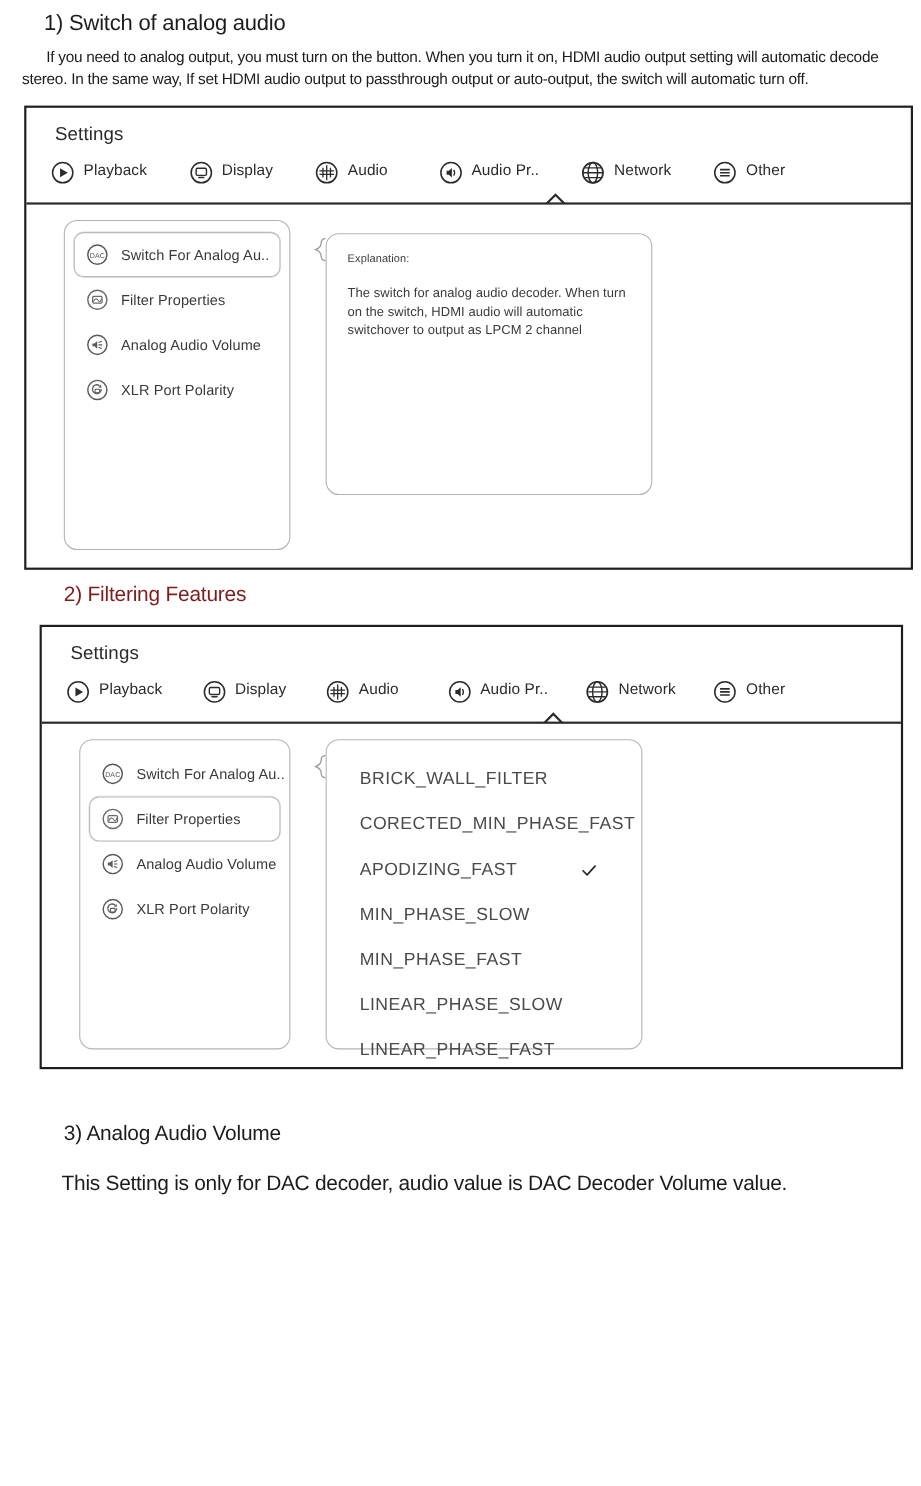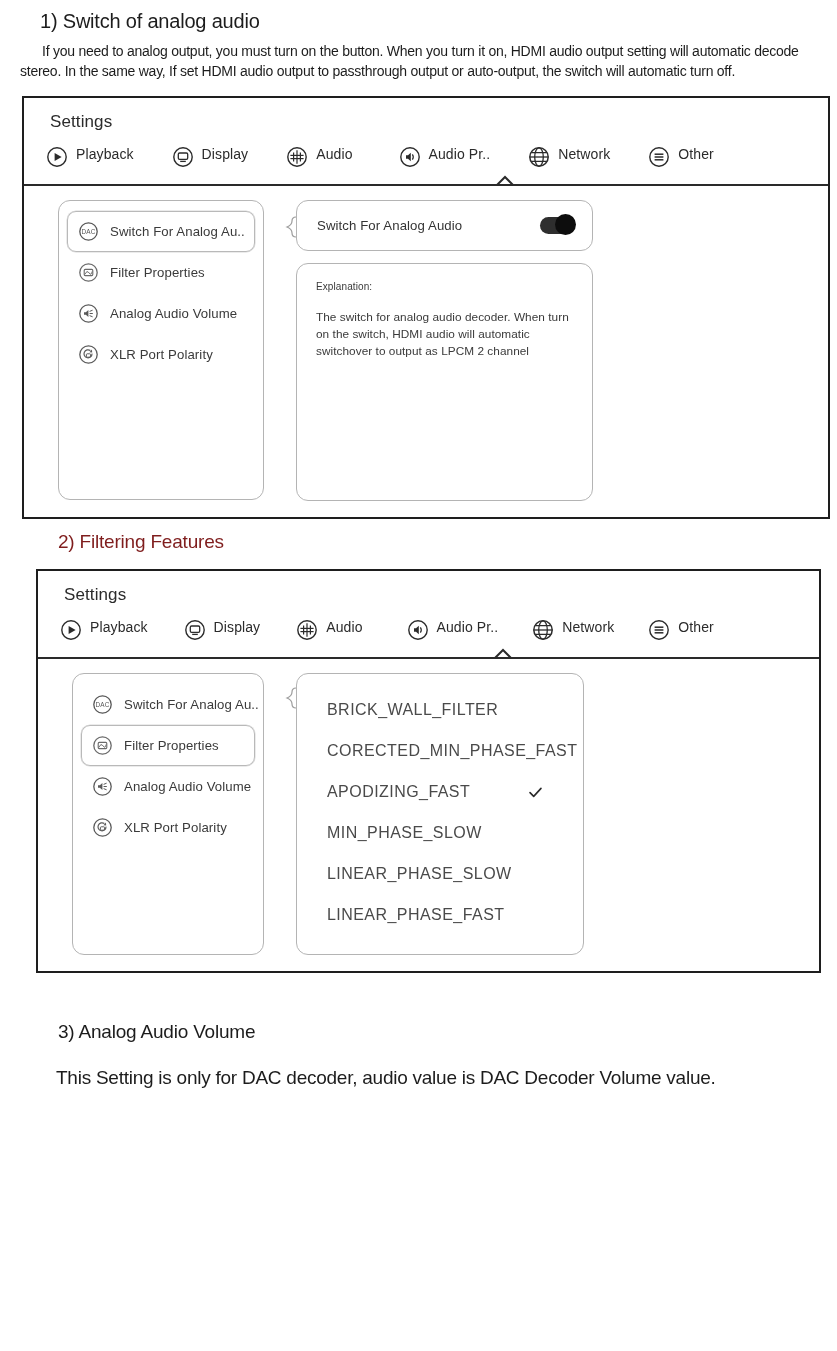--- a/index.html
+++ b/index.html
@@ -404,26 +404,20 @@
           </div>
         </div>
 
         <div class="content-col">
           <span class="notch" style="top:16px;">
             <svg viewBox="0 0 12 22" width="12" height="22">
                 <path d="M11 1 Q7 1 7 5 Q7 9 2 11 Q7 13 7 17 Q7 21 11 21" fill="none" stroke="#9c9c9c" stroke-width="1.2"></path>
               </svg>
           </span>
 
-          <div class="panel switch-row">
-            <span>Switch For Analog Audio</span>
-            <span class="toggle">
-                <span class="knob"></span>
-              </span>
-          </div>
 
           <div class="panel explain">
             <div class="lead">Explanation:</div>
             <div class="txt">The switch for analog audio decoder. When turn on the switch, HDMI audio will automatic switchover to output as LPCM 2 channel</div>
           </div>
         </div>
 
       </div>
     </div>
 
@@ -579,20 +573,23 @@
               <span class="check">
                 <svg viewBox="0 0 15 15" width="15" height="15">
                     <path d="M2 7.6 L5.7 11.4 L13 3.4" fill="none" stroke="#2a2a2a" stroke-width="1.6" stroke-linecap="round" stroke-linejoin="round"></path>
                   </svg>
               </span>
             </div>
             <div class="filter-row">
               <span>MIN_PHASE_SLOW</span>
             </div>
             <div class="filter-row">
+              <span>MIN_PHASE_FAST</span>
+            </div>
+            <div class="filter-row">
               <span>LINEAR_PHASE_SLOW</span>
             </div>
             <div class="filter-row">
               <span>LINEAR_PHASE_FAST</span>
             </div>
 
           </div>
         </div>
 
       </div>

